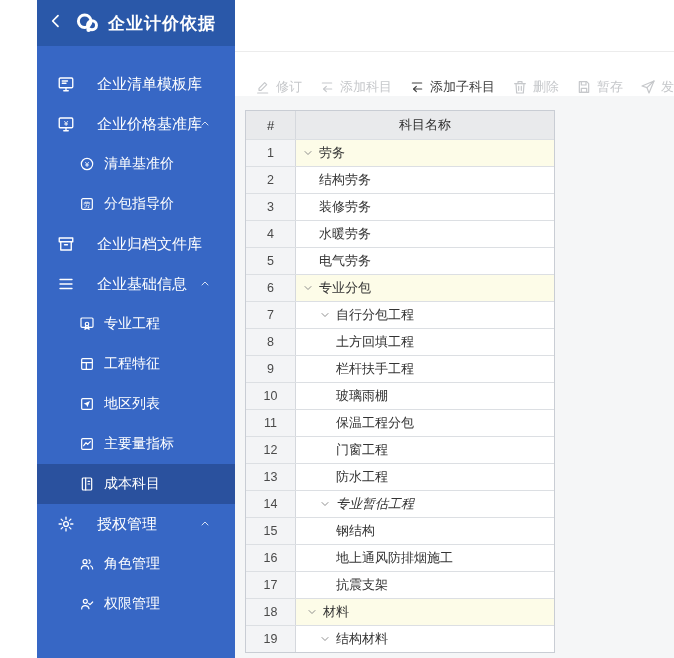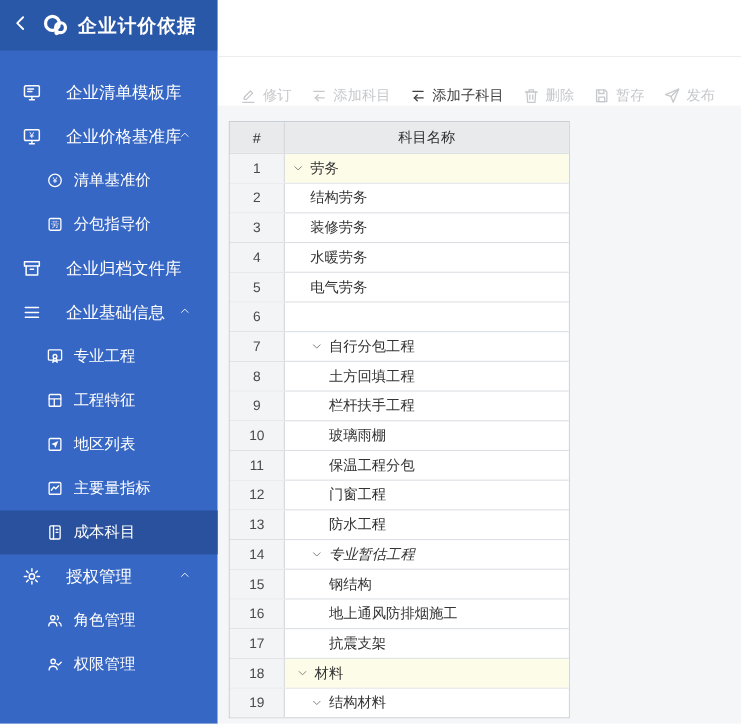--- a/index.html
+++ b/index.html
@@ -9,21 +9,21 @@
     --row-highlight-bg:#fdfce8;
     --toolbar-enabled:#404040;
     --toolbar-disabled:#c6c8cb;
   }
   *{box-sizing:border-box;margin:0;padding:0;}
   html,body{width:674px;height:658px;overflow:hidden;}
   body{font-family:"Liberation Sans","DejaVu Sans",sans-serif;background:#fff;}
   .app{display:flex;width:674px;height:658px;overflow:hidden;}
 
   
-  .sidebar{width:198px;min-width:198px;background:var(--sidebar-bg);color:#fff;overflow:hidden;}
+  .sidebar{width:198px;min-width:198px;background:var(--sidebar-bg);color:#fff;overflow:hidden;margin-left:37px;}
   .sidebar-header{height:46px;background:var(--header-bg);display:flex;align-items:center;padding:0 8px;gap:7px;}
   .back-btn{width:22px;height:22px;display:flex;align-items:center;justify-content:center;cursor:pointer;color:#fff;}
   .back-btn svg{width:16px;height:16px;}
   .logo{width:27px;height:27px;display:flex;align-items:center;justify-content:center;color:#fff;}
   .logo svg{width:27px;height:27px;}
   .app-title{font-size:17px;font-weight:600;letter-spacing:1px;white-space:nowrap;}
   .menu{padding-top:18px;}
   .menu-item{height:40px;display:flex;align-items:center;gap:22px;padding-left:20px;font-size:15px;cursor:pointer;position:relative;white-space:nowrap;}
   .menu-item.sub{padding-left:42px;font-size:14px;gap:9px;}
   .menu-item.selected{background:var(--sidebar-selected-bg);}
@@ -325,20 +325,28 @@
               </div>
             </div>
             <div class="trow">
               <div class="col-num">5</div>
               <div class="col-name" style="padding-left: 23px;">
                 <span class="name-text">电气劳务</span>
               </div>
             </div>
             <div class="trow highlight">
               <div class="col-num">6</div>
+              <div class="col-name" style="padding-left: 6px;">
+                <span class="tree-chevron">
+                  <svg viewBox="0 0 24 24" fill="none" stroke="currentColor" stroke-width="1.8" stroke-linecap="round" stroke-linejoin="round">
+                    <polyline points="6 9 12 15 18 9"></polyline>
+                  </svg>
+                </span>
+                <span class="name-text">专业分包</span>
+              </div>
             </div>
             <div class="trow">
               <div class="col-num">7</div>
               <div class="col-name" style="padding-left: 23px;">
                 <span class="tree-chevron">
                   <svg viewBox="0 0 24 24" fill="none" stroke="currentColor" stroke-width="1.8" stroke-linecap="round" stroke-linejoin="round">
                     <polyline points="6 9 12 15 18 9"></polyline>
                   </svg>
                 </span>
                 <span class="name-text">自行分包工程</span>

